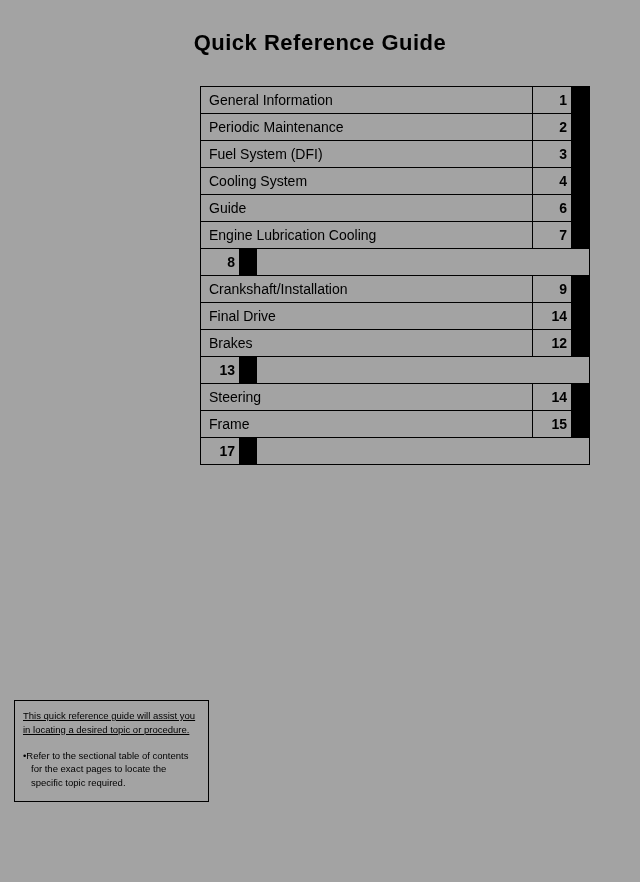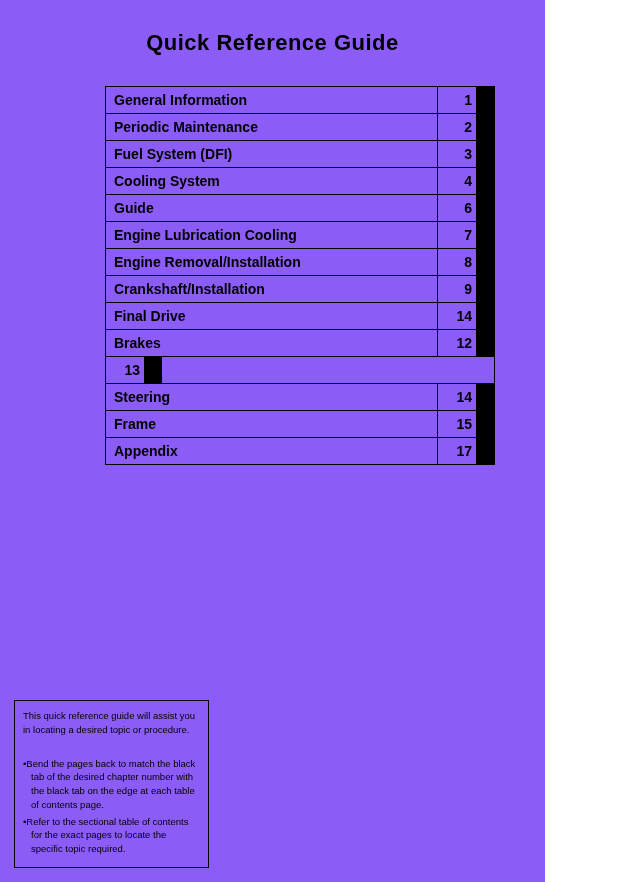--- a/index.html
+++ b/index.html
@@ -10,23 +10,23 @@
 
     body {
       width: 640px;
       min-height: 882px;
       background: #ffffff;
       font-family: Arial, Helvetica, sans-serif;
       color: #000000;
     }
 
     .page-container {
-      width: 545px;
+      width: 640px;
       min-height: 882px;
-      background: #8b5cf6;
+      background: #a3a3a3;
       padding: 30px 20px 20px 20px;
     }
 
     .page-title {
       text-align: center;
       font-size: 22px;
       font-weight: bold;
       margin-bottom: 30px;
       letter-spacing: 0.5px;
     }
@@ -42,21 +42,21 @@
       display: flex;
       align-items: stretch;
       border: 1.5px solid #000;
       margin-bottom: -1px;
     }
 
     .toc-label {
       flex: 1;
       padding: 5px 8px;
       font-size: 14px;
-      font-weight: bold;
+      font-weight: normal;
       border-right: 1.5px solid #000;
       display: flex;
       align-items: center;
       text-align: right;
     }
 
     .toc-number {
       width: 38px;
       padding: 5px 4px;
       font-size: 14px;
@@ -80,21 +80,22 @@
       left: 14px;
       width: 195px;
       border: 1.5px solid #000;
       padding: 8px;
       font-size: 9.5px;
       line-height: 1.45;
       top: 700px;
     }
 
     .footnote-box p {
-      margin-bottom: 20px;
+      margin-bottom: 12px;
+      text-decoration: underline;
     }
 
     .footnote-box .bullet {
       display: block;
       text-indent: -8px;
       padding-left: 8px;
       margin-bottom: 3px;
     }
   </style>
 </head>
@@ -129,21 +130,20 @@
           <div class="toc-label">Guide</div>
           <div class="toc-number">6</div>
           <div class="toc-tab"></div>
         </div>
         <div class="toc-row">
           <div class="toc-label">Engine Lubrication Cooling</div>
           <div class="toc-number">7</div>
           <div class="toc-tab"></div>
         </div>
         <div class="toc-row">
-          <div class="toc-label">Engine Removal/Installation</div>
           <div class="toc-number">8</div>
           <div class="toc-tab"></div>
         </div>
         <div class="toc-row">
           <div class="toc-label">Crankshaft/Installation</div>
           <div class="toc-number">9</div>
           <div class="toc-tab"></div>
         </div>
         <div class="toc-row">
           <div class="toc-label">Final Drive</div>
@@ -163,25 +163,23 @@
           <div class="toc-label">Steering</div>
           <div class="toc-number">14</div>
           <div class="toc-tab"></div>
         </div>
         <div class="toc-row">
           <div class="toc-label">Frame</div>
           <div class="toc-number">15</div>
           <div class="toc-tab"></div>
         </div>
         <div class="toc-row">
-          <div class="toc-label">Appendix</div>
           <div class="toc-number">17</div>
           <div class="toc-tab"></div>
         </div>
       </div>
   </div>
 
   <div class="footnote-box">
     <p>This quick reference guide will assist you in locating a desired topic or procedure.</p>
-    <span class="bullet">•Bend the pages back to match the black tab of the desired chapter number with the black tab on the edge at each table of contents page.</span>
     <span class="bullet">•Refer to the sectional table of contents for the exact pages to locate the specific topic required.</span>
   </div>
 </div>
 
 </body></html>

